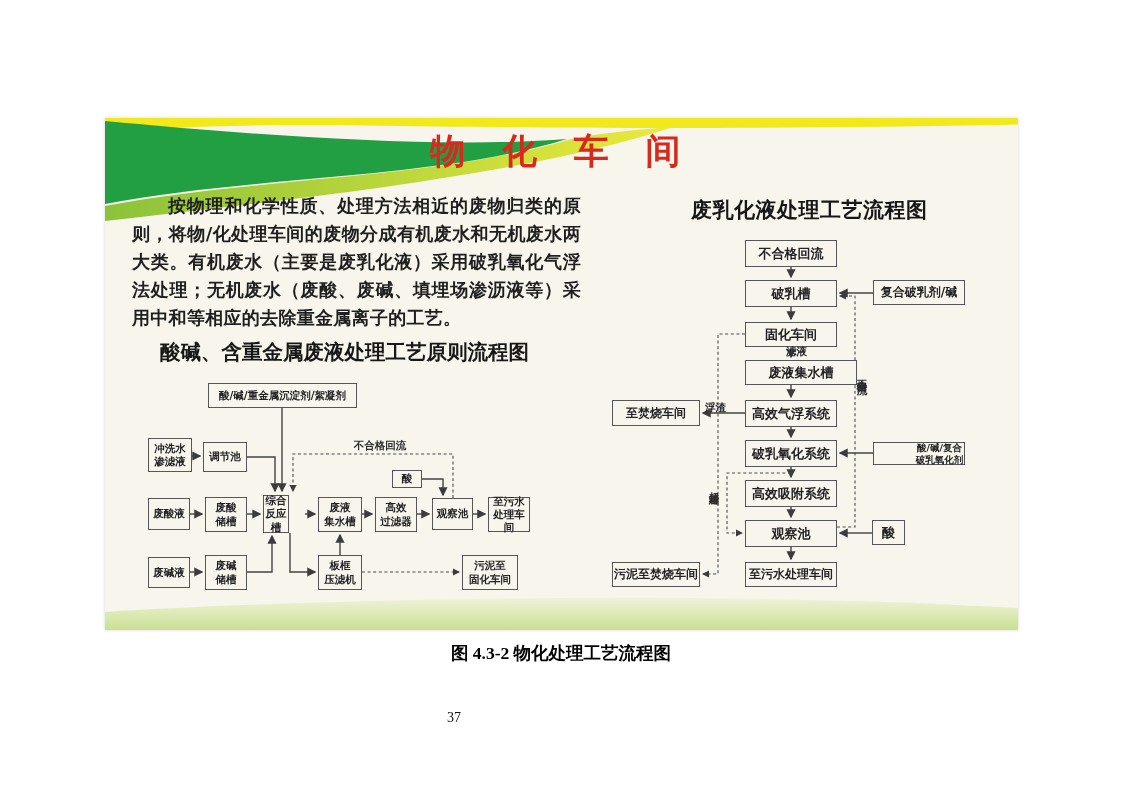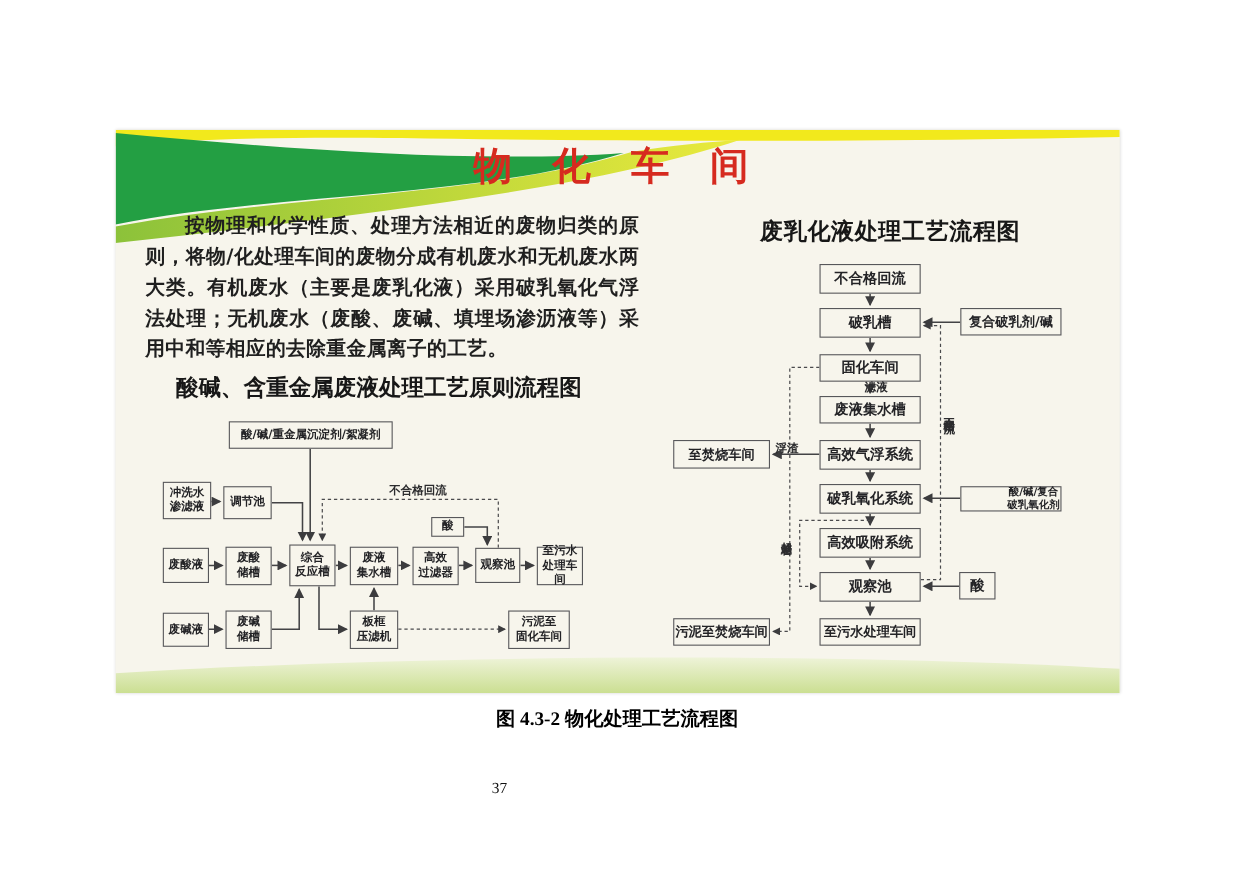--- a/index.html
+++ b/index.html
@@ -120,21 +120,21 @@
     </g>
   </svg>
 
   <div class="node ln" style="left:103px;top:265px;width:149px;height:25px;">酸/碱/重金属沉淀剂/絮凝剂</div>
   <div class="node ln" style="left:43px;top:320px;width:44px;height:34px;">冲洗水
 渗滤液</div>
   <div class="node ln" style="left:98px;top:324px;width:44px;height:30px;">调节池</div>
   <div class="node ln" style="left:43px;top:380px;width:42px;height:32px;">废酸液</div>
   <div class="node ln" style="left:100px;top:379px;width:42px;height:35px;">废酸
 储槽</div>
-  <div class="node ln" style="left:158px;top:377px;width:42px;height:38px;">综合
+  <div class="node ln" style="left:158px;top:377px;width:26px;height:38px;">综合
 反应槽</div>
   <div class="node ln" style="left:213px;top:379px;width:44px;height:35px;">废液
 集水槽</div>
   <div class="node ln" style="left:270px;top:379px;width:42px;height:35px;">高效
 过滤器</div>
   <div class="node ln" style="left:327px;top:380px;width:41px;height:32px;">观察池</div>
   <div class="node ln" style="left:383px;top:379px;width:42px;height:35px;">至污水
 处理车间</div>
   <div class="node ln" style="left:287px;top:352px;width:30px;height:18px;">酸</div>
   <div class="node ln" style="left:43px;top:439px;width:42px;height:31px;">废碱液</div>
@@ -143,21 +143,21 @@
   <div class="node ln" style="left:213px;top:437px;width:44px;height:35px;">板框
 压滤机</div>
   <div class="node ln" style="left:357px;top:437px;width:56px;height:35px;">污泥至
 固化车间</div>
   <div class="flow-label lab-h" style="left:215px;top:321px;width:120px;text-align:center;">不合格回流</div>
 
   <div class="node rn" style="left:640px;top:122px;width:92px;height:27px;">不合格回流</div>
   <div class="node rn" style="left:640px;top:162px;width:92px;height:27px;">破乳槽</div>
   <div class="node rn rn-sm" style="left:768px;top:162px;width:92px;height:25px;">复合破乳剂/碱</div>
   <div class="node rn" style="left:640px;top:204px;width:92px;height:25px;">固化车间</div>
-  <div class="node rn" style="left:640px;top:242px;width:92px;height:25px;">废液集水槽</div>
+  <div class="node rn" style="left:640px;top:242px;width:112px;height:25px;">废液集水槽</div>
   <div class="node rn" style="left:640px;top:282px;width:92px;height:27px;">高效气浮系统</div>
   <div class="node rn rn-sm" style="left:507px;top:282px;width:88px;height:26px;">至焚烧车间</div>
   <div class="node rn" style="left:640px;top:322px;width:92px;height:27px;">破乳氧化系统</div>
   <div class="node rn rn-xs" style="left:768px;top:324px;width:92px;height:23px;padding-left:41px;">酸/碱/复合破乳氧化剂</div>
   <div class="node rn" style="left:640px;top:362px;width:92px;height:27px;">高效吸附系统</div>
   <div class="node rn" style="left:640px;top:402px;width:92px;height:27px;">观察池</div>
   <div class="node rn" style="left:767px;top:402px;width:33px;height:25px;">酸</div>
   <div class="node rn rn-sm" style="left:640px;top:444px;width:92px;height:25px;">至污水处理车间</div>
   <div class="node rn rn-sm" style="left:507px;top:444px;width:88px;height:25px;">污泥至焚烧车间</div>
 

